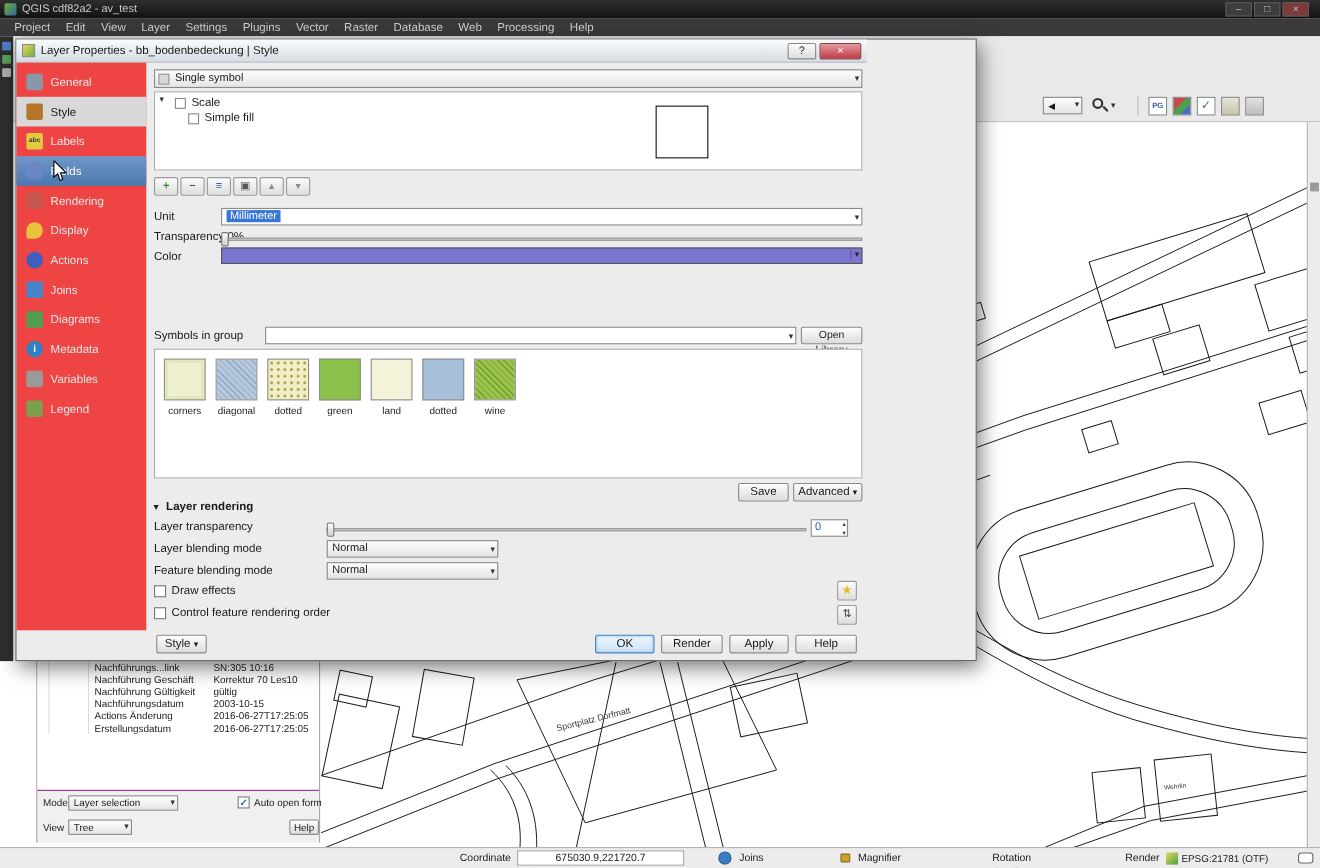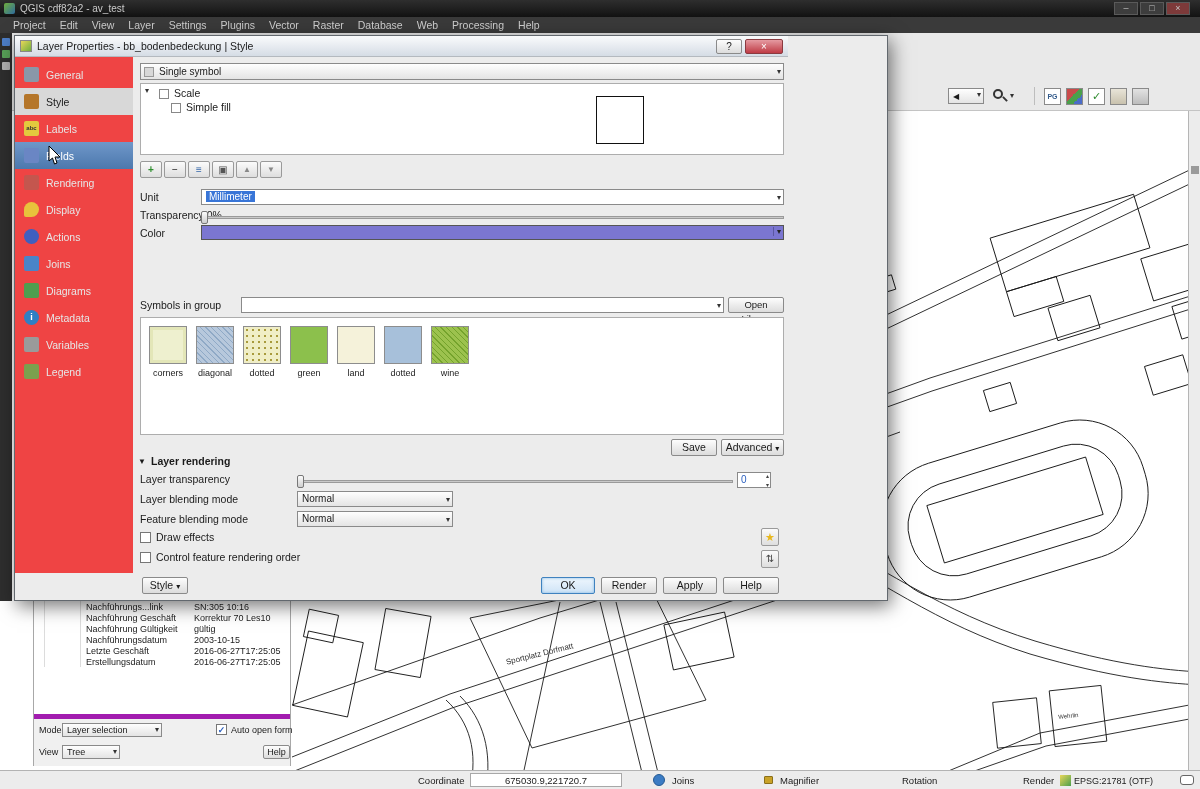--- a/index.html
+++ b/index.html
@@ -50,21 +50,21 @@
   .sw-corners{background:#eef0cf;box-shadow:inset 0 0 0 3px #e3e6b8}
   .sw-diagonal{background:repeating-linear-gradient(45deg,#b7c8dc 0 3px,#8fa9c6 3px 4px)}
   .sw-dotted{background:radial-gradient(#a89a3c 1.1px,transparent 1.3px) 0 0/6px 6px #f0eec6}
   .sw-green{background:#8cc04c}
   .sw-land{background:#f5f2da}
   .sw-water{background:#a7c0da}
   .sw-wine{background:repeating-linear-gradient(45deg,#9cc24e 0 3px,#74a32c 3px 4px)}
   .swlbl{position:absolute;top:50px;width:46px;text-align:center;font-size:9px;color:#222}
   
   .identify{left:33px;top:598px;width:258px;height:168px;background:#f0f0f0;border:1px solid #a8a8a8;border-bottom:none}
-  .tree{position:absolute;left:0;top:0;width:256px;height:120px;background:#fff;border-bottom:5px solid #a21caf}
+  .tree{position:absolute;left:0;top:0;width:256px;height:120px;background:#fff;border-bottom:1px solid #a21caf}
   .trow{position:absolute;height:11px;font-size:9px;white-space:nowrap}
   .trow .k{position:absolute;left:52px;color:#222}
   .trow .v{position:absolute;left:160px;color:#222}
   .guide{position:absolute;width:1px;background:#dcdcdc;top:2px;height:66px}
   
   .statusbar{left:0;top:770px;width:1200px;height:19px;background:#ececec;border-top:1px solid #b3b3b3;font-size:9.5px}
   .sb{position:absolute;top:4px;white-space:nowrap}
   
   .maplbl{position:absolute;color:#333;white-space:nowrap;transform-origin:left top}
   .sep{position:absolute;width:1px;background:#bdbdbd}
@@ -186,21 +186,21 @@
     </div>
     <div class="trow" style="top:25px">
       <span class="k">Nachführung Gültigkeit</span>
       <span class="v">gültig</span>
     </div>
     <div class="trow" style="top:36px">
       <span class="k">Nachführungsdatum</span>
       <span class="v">2003-10-15</span>
     </div>
     <div class="trow" style="top:47px">
-      <span class="k">Letzte Geschäft</span>
+      <span class="k">Actions Änderung</span>
       <span class="v">2016-06-27T17:25:05</span>
     </div>
     <div class="trow" style="top:58px">
       <span class="k">Erstellungsdatum</span>
       <span class="v">2016-06-27T17:25:05</span>
     </div>
   </div>
   <span class="lbl" style="left:5px;top:126px;font-size:9px">Mode</span>
   <div class="dd" style="left:28px;top:124px;width:100px;height:14px">
     <span class="val" style="font-size:9px;top:1px">Layer selection</span>

